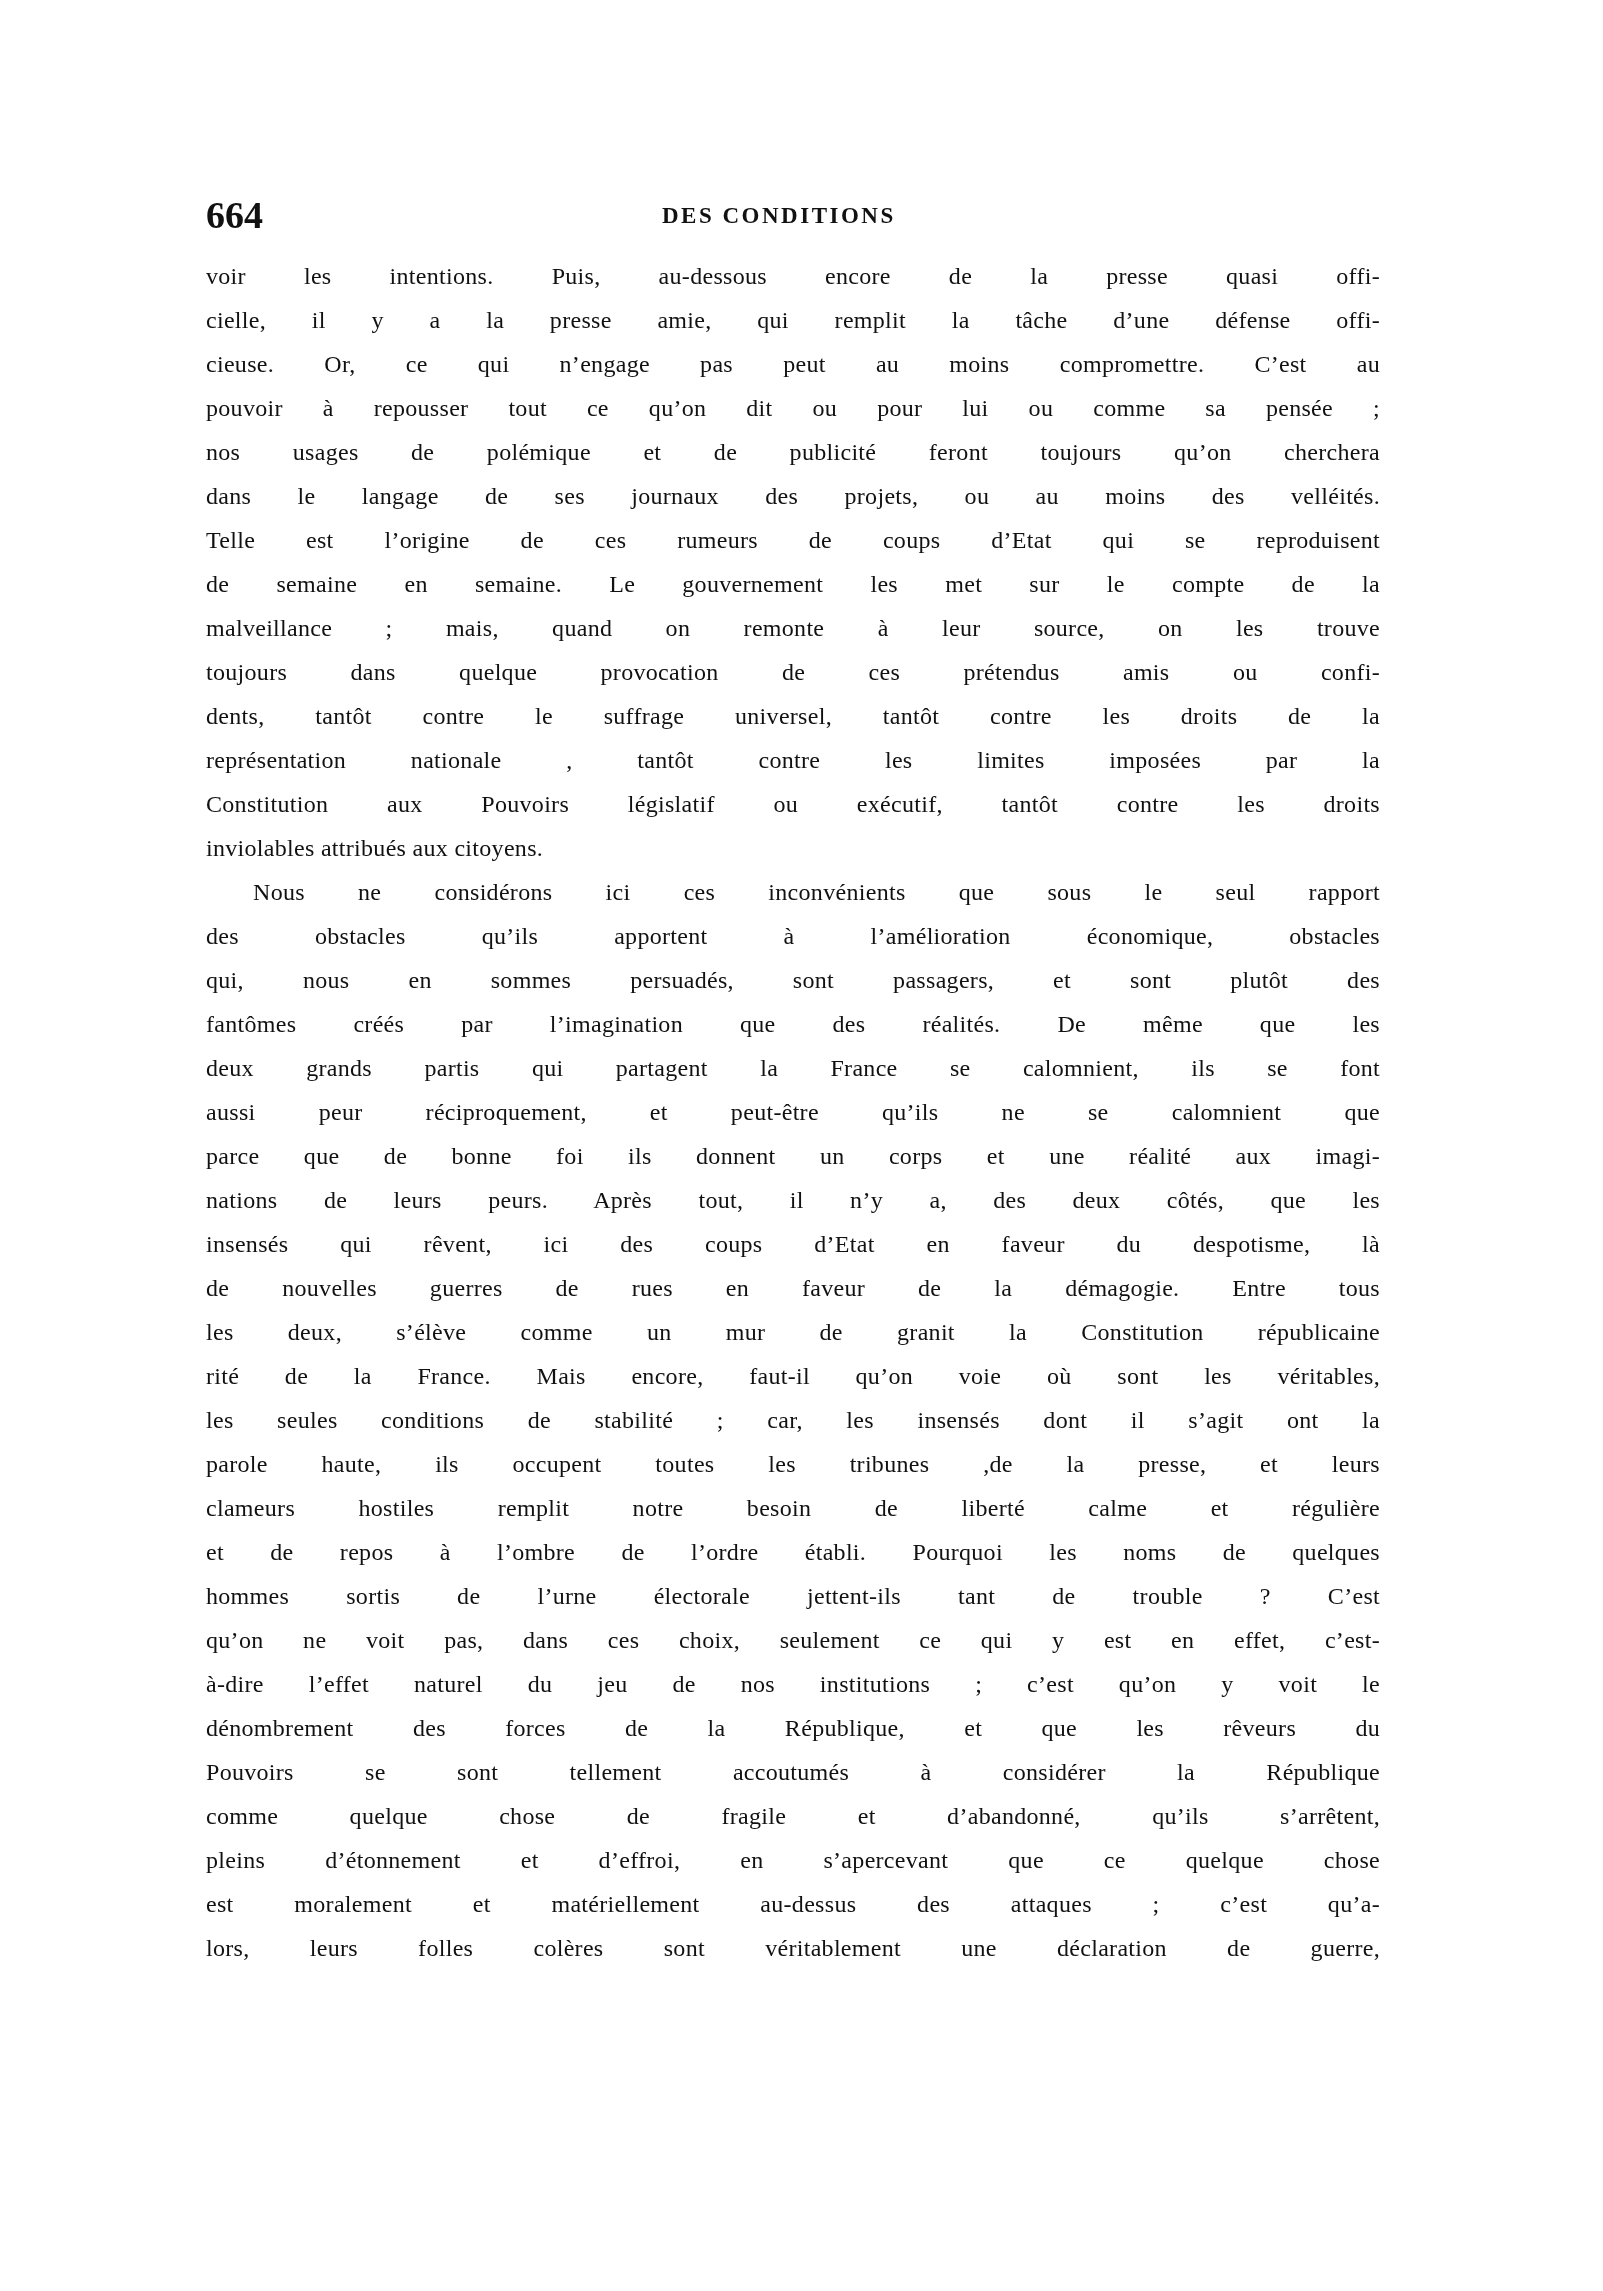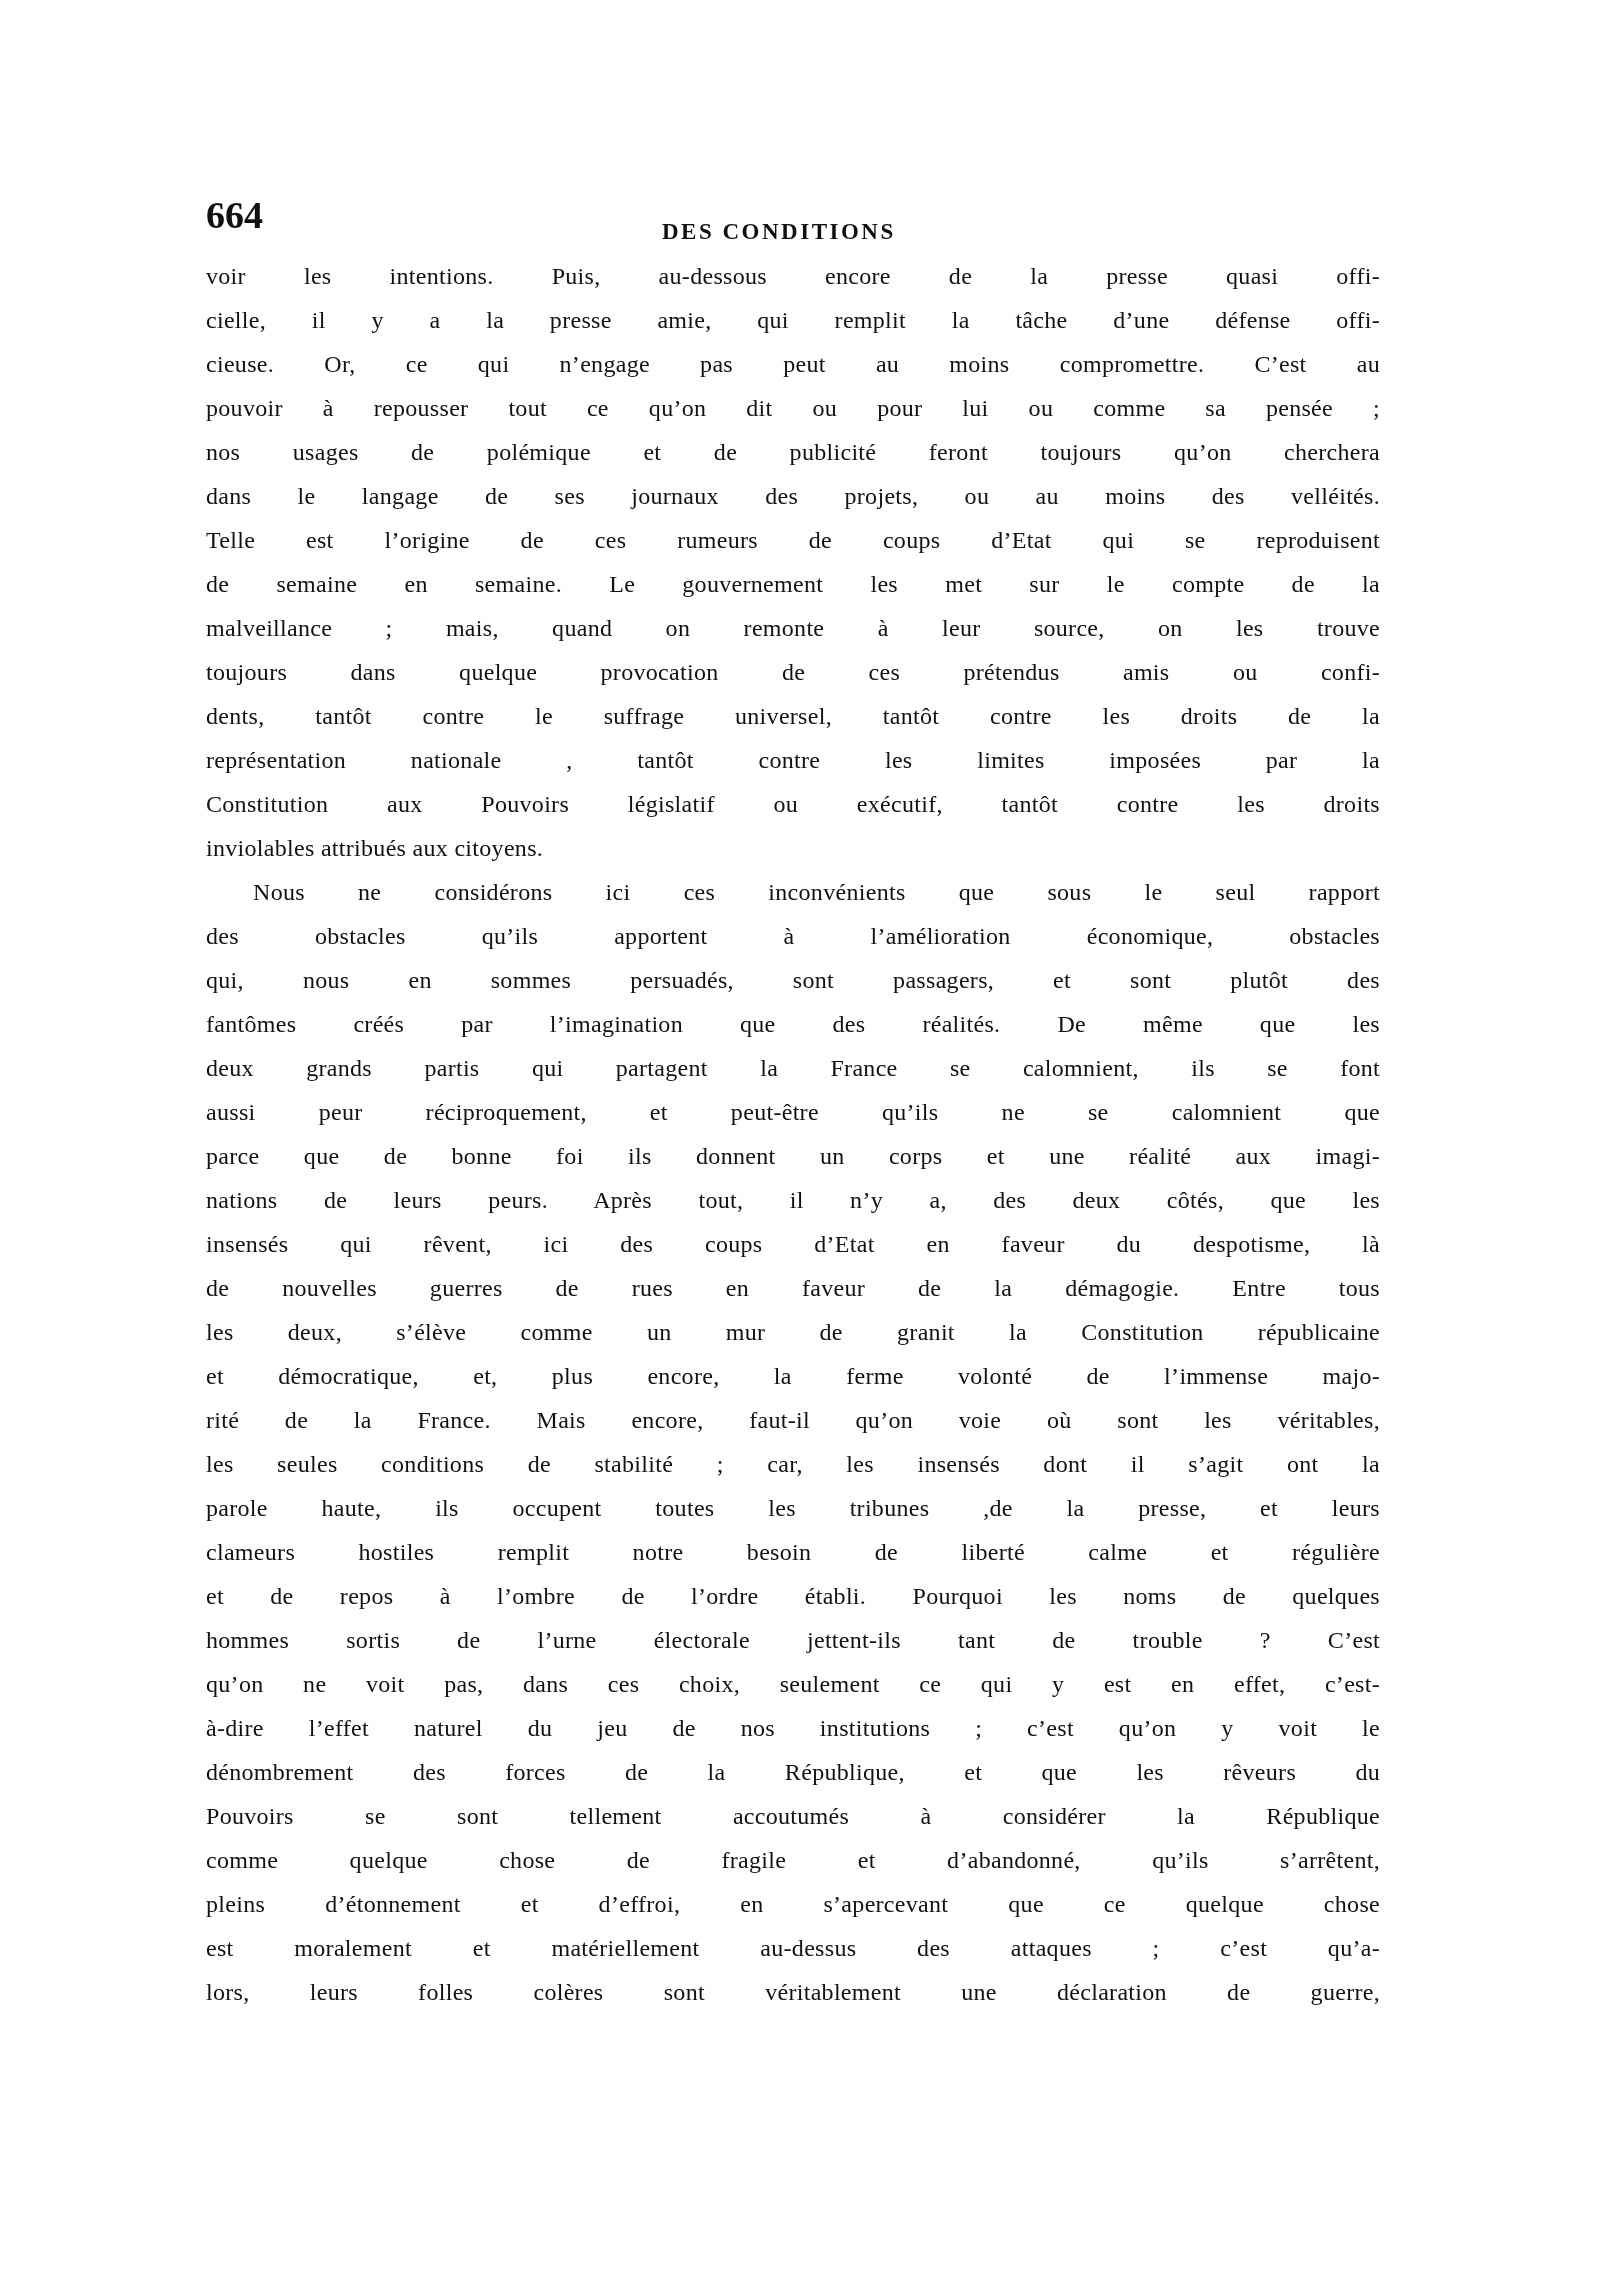--- a/index.html
+++ b/index.html
@@ -41,21 +41,20 @@
     }
     .running-title {
       position: absolute;
       left: 456px;
       top: 6px;
       font-size: 23px;
       font-weight: bold;
       letter-spacing: 2.5px;
       line-height: 30px;
       text-transform: uppercase;
-      margin-top: 16px;
     }
     .body-text {
       position: absolute;
       left: 206px;
       top: 254px;
       width: 1174px;
     }
     .line {
       display: block;
       height: 44px;
@@ -104,21 +103,20 @@
         <span class="line">des obstacles qu’ils apportent à l’amélioration économique, obstacles</span>
         <span class="line">qui, nous en sommes persuadés, sont passagers, et sont plutôt des</span>
         <span class="line">fantômes créés par l’imagination que des réalités. De même que les</span>
         <span class="line">deux grands partis qui partagent la France se calomnient, ils se font</span>
         <span class="line">aussi peur réciproquement, et peut-être qu’ils ne se calomnient que</span>
         <span class="line">parce que de bonne foi ils donnent un corps et une réalité aux imagi-</span>
         <span class="line">nations de leurs peurs. Après tout, il n’y a, des deux côtés, que les</span>
         <span class="line">insensés qui rêvent, ici des coups d’Etat en faveur du despotisme, là</span>
         <span class="line">de nouvelles guerres de rues en faveur de la démagogie. Entre tous</span>
         <span class="line">les deux, s’élève comme un mur de granit la Constitution républicaine</span>
-        <span class="line">et démocratique, et, plus encore, la ferme volonté de l’immense majo-</span>
         <span class="line">rité de la France. Mais encore, faut-il qu’on voie où sont les véritables,</span>
         <span class="line">les seules conditions de stabilité ; car, les insensés dont il s’agit ont la</span>
         <span class="line">parole haute, ils occupent toutes les tribunes ,de la presse, et leurs</span>
         <span class="line">clameurs hostiles remplit notre besoin de liberté calme et régulière</span>
         <span class="line">et de repos à l’ombre de l’ordre établi. Pourquoi les noms de quelques</span>
         <span class="line">hommes sortis de l’urne électorale jettent-ils tant de trouble ? C’est</span>
         <span class="line">qu’on ne voit pas, dans ces choix, seulement ce qui y est en effet, c’est-</span>
         <span class="line">à-dire l’effet naturel du jeu de nos institutions ; c’est qu’on y voit le</span>
         <span class="line">dénombrement des forces de la République, et que les rêveurs du</span>
         <span class="line">Pouvoirs se sont tellement accoutumés à considérer la République</span>

